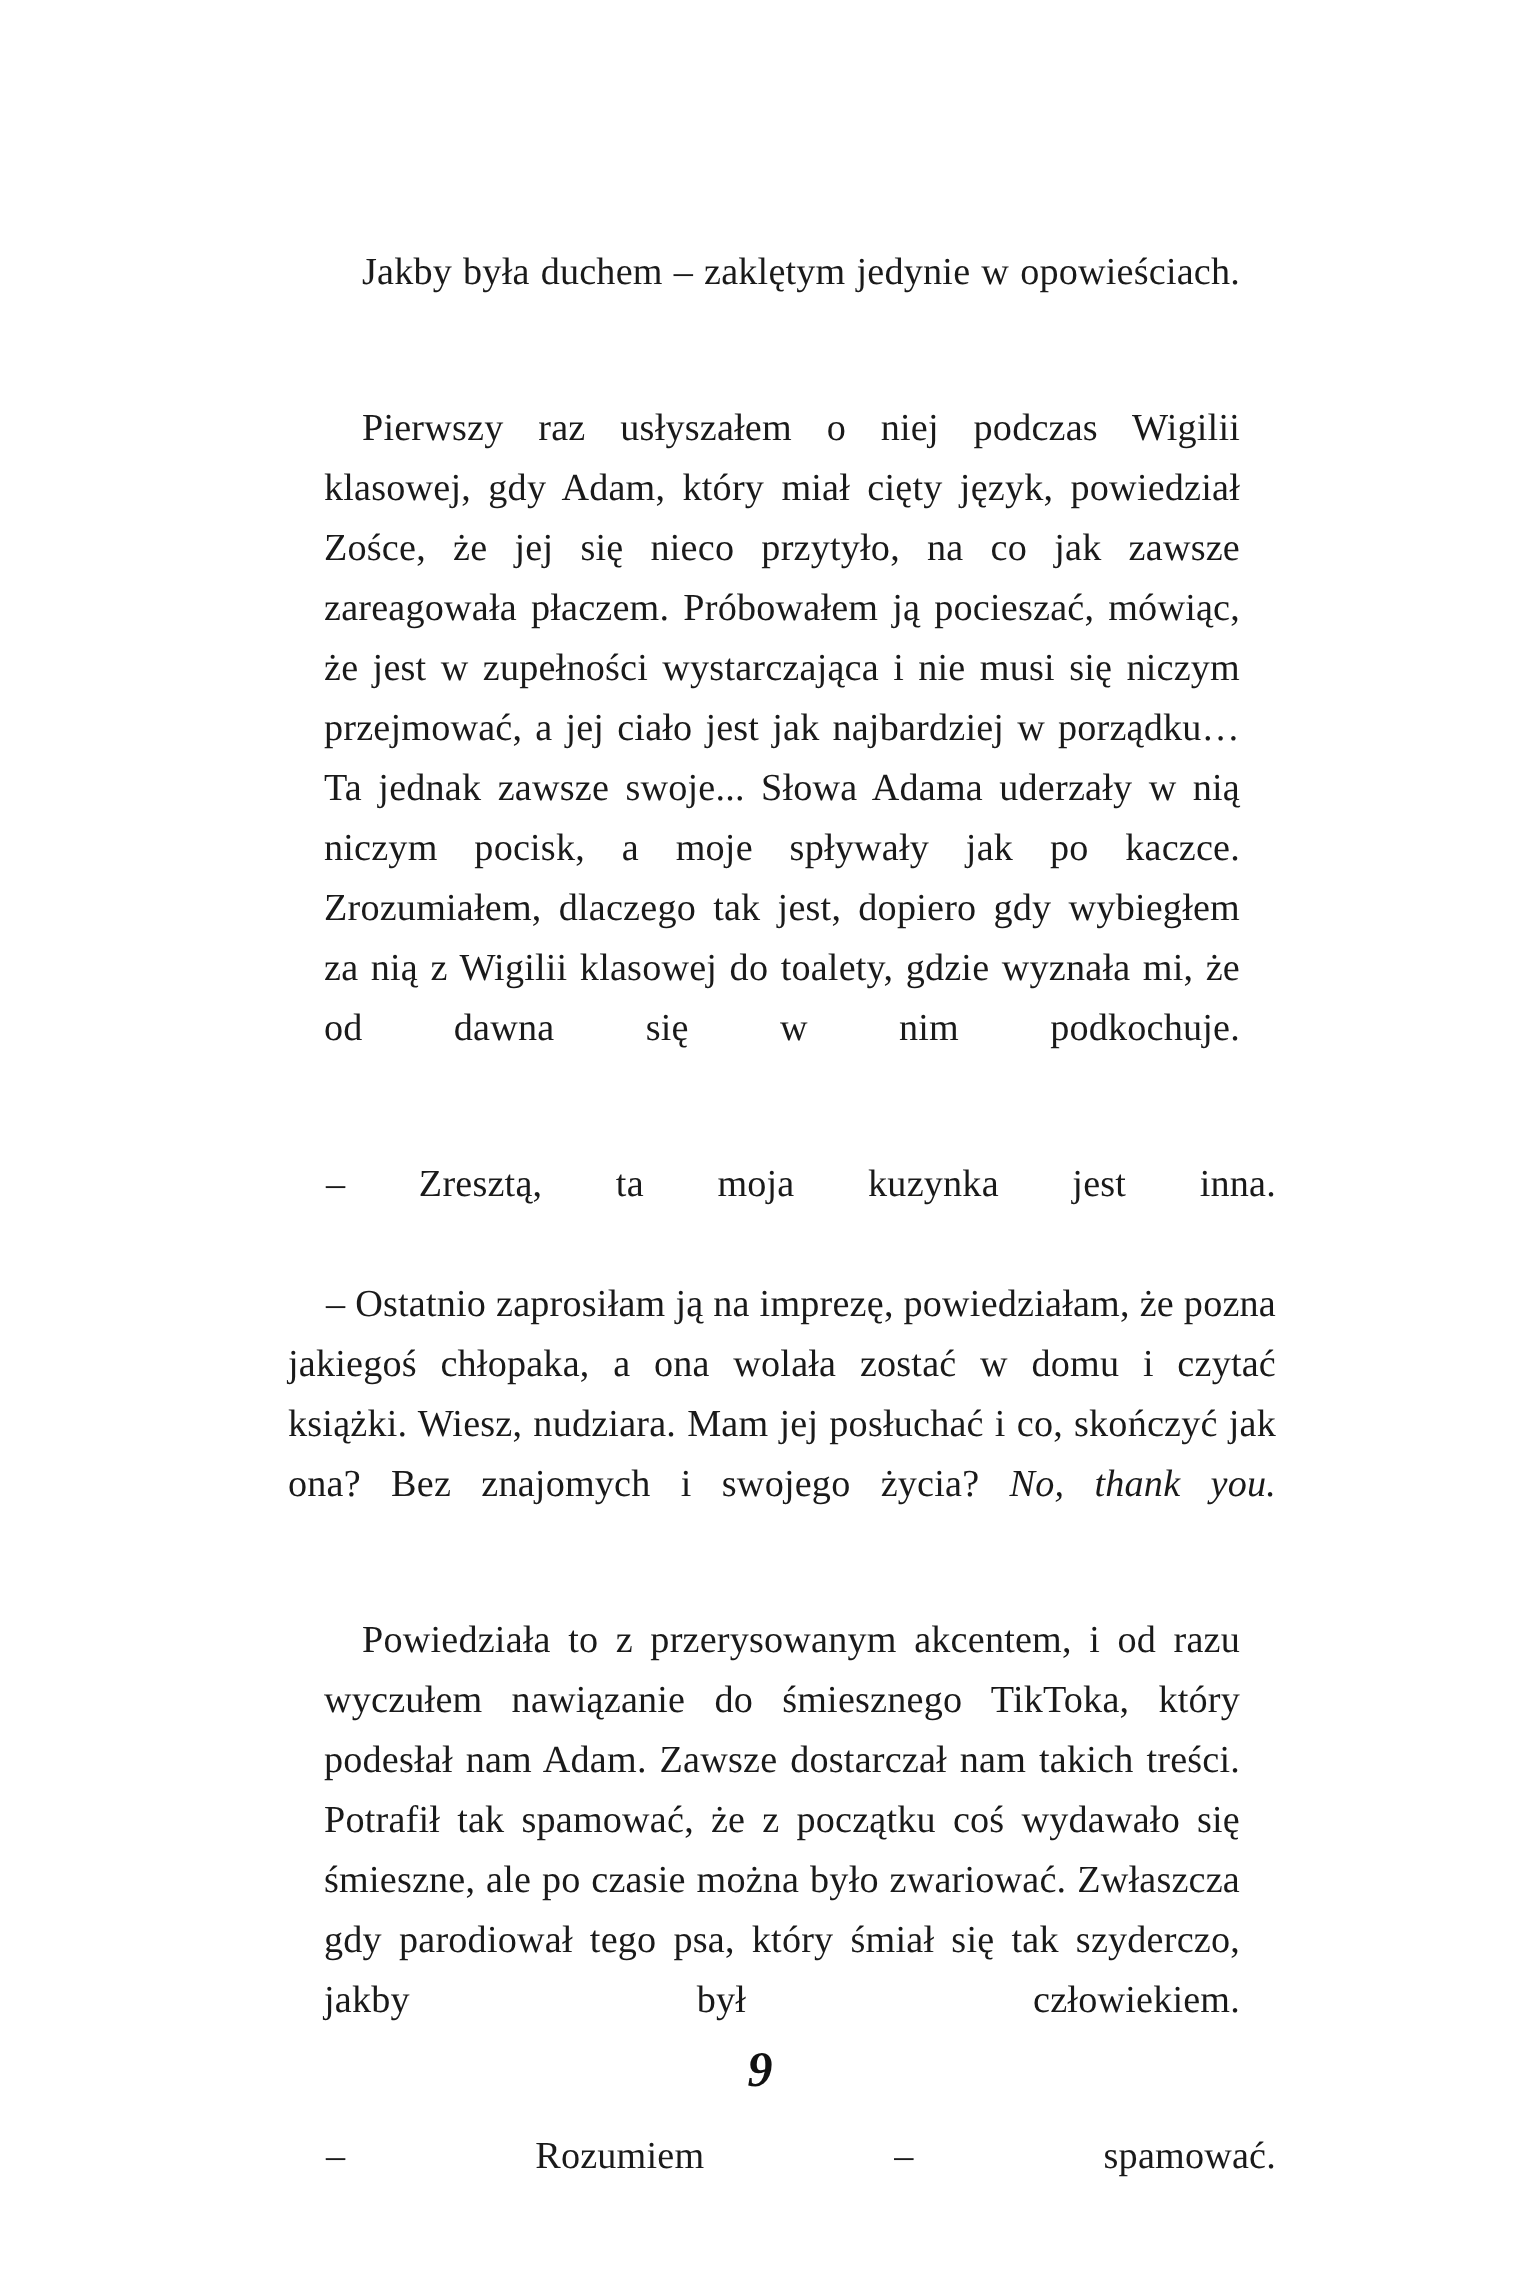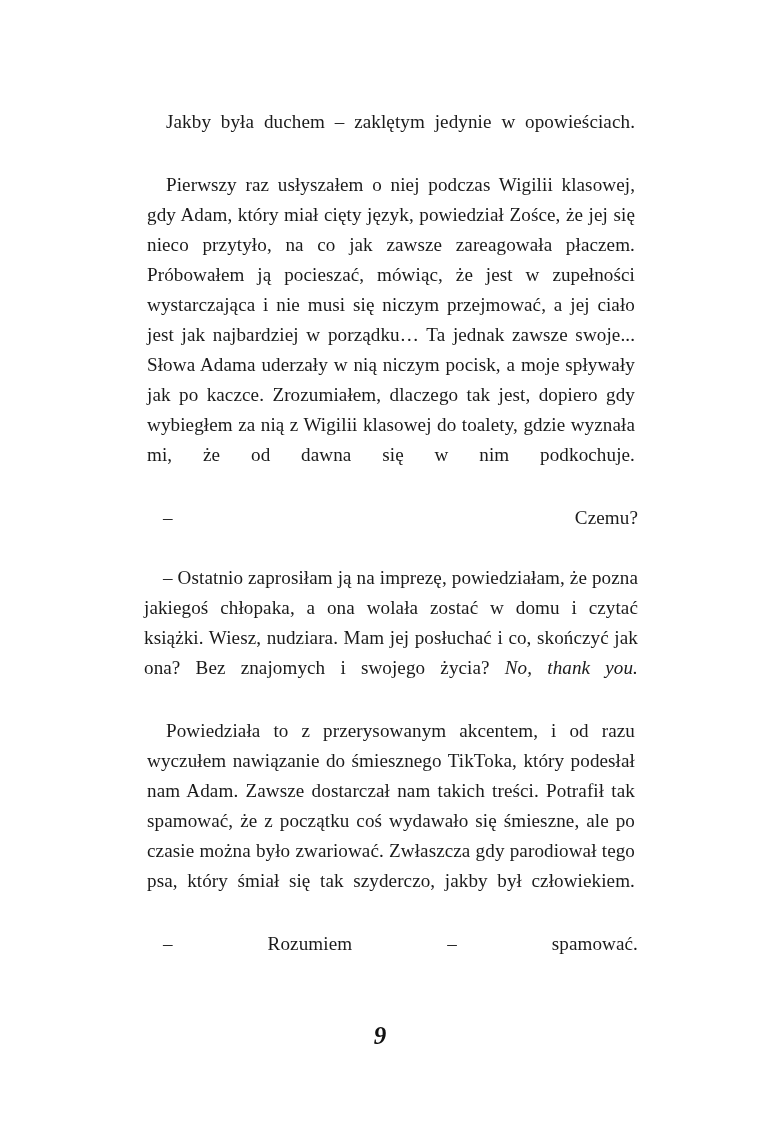--- a/index.html
+++ b/index.html
@@ -27,21 +27,21 @@
   }
 
   #text-block {
     position: absolute;
     left: 144px;
     top: 104px;
     width: 494px;
   }
 
   p.para {
-    margin: 3px;
+    margin: 18px;
     font-size: 19.1px;
     line-height: 30px;
     text-align: justify;
     text-justify: inter-word;
     text-indent: 19px;
     hyphens: manual;
     -webkit-hyphens: manual;
     letter-spacing: 0.005em;
     word-spacing: 0.01em;
   }
@@ -89,22 +89,22 @@
 
 <div id="page">
 
   <div id="text-block">
 
     <p class="para">Jakby była duchem – zaklętym jedynie w opowieściach.</p>
 
     <p class="para">Pierwszy raz usłyszałem o niej podczas Wigilii klasowej, gdy Adam, który miał cięty język, powiedział Zośce, że jej się nieco przytyło, na co jak zawsze zareagowała płaczem. Próbowałem ją pocieszać, mówiąc, że jest w zupełności wystarczająca i nie musi się niczym przejmować, a jej ciało jest jak najbardziej w porządku… Ta jednak zawsze swoje... Słowa Adama uderzały w nią niczym pocisk, a moje spływały jak po kaczce. Zrozumiałem, dlaczego tak jest, dopiero gdy wybiegłem za nią z Wigilii klasowej do toalety, gdzie wyznała mi, że od dawna się w nim podkochuje.</p>
 
 
+    <p class="dialogue">– Zresztą, ta moja kuzynka jest inna.</p>
 
-    <p class="dialogue">– Czemu?</p>
 
     <p class="dialogue"><span>– Ostatnio zaprosiłam ją na imprezę, powiedziałam, że pozna jakiegoś chłopaka, a ona wolała zostać w domu i czytać książki. Wiesz, nudziara. Mam jej posłuchać i co, skończyć jak ona? Bez znajomych i swojego życia? </span><em class="ital">No, thank you.</em></p>
 
     <p class="para">Powiedziała to z przerysowanym akcentem, i od razu wyczułem nawiązanie do śmiesznego TikToka, który podesłał nam Adam. Zawsze dostarczał nam takich treści. Potrafił tak spamować, że z początku coś wydawało się śmieszne, ale po czasie można było zwariować. Zwłaszcza gdy parodiował tego psa, który śmiał się tak szyderczo, jakby był człowiekiem.</p>
 
     <p class="dialogue">– Rozumiem – spamować.</p>
 
   </div>
 
   <div id="folio">9</div>

